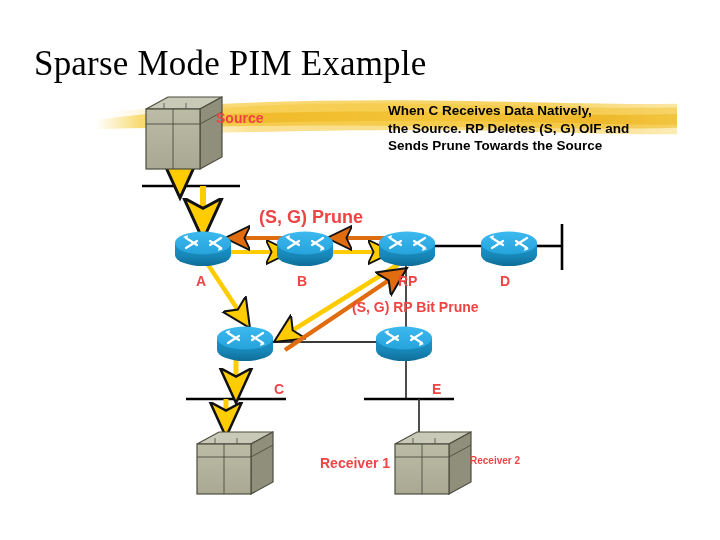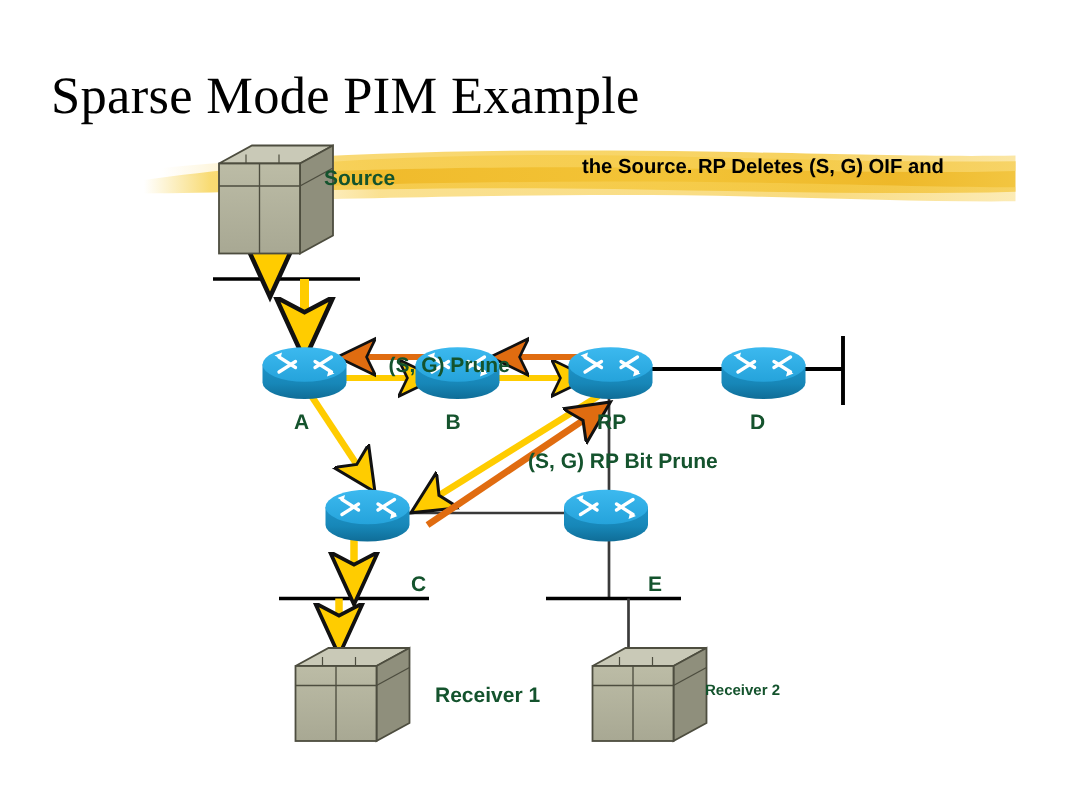--- a/index.html
+++ b/index.html
@@ -30,34 +30,34 @@
     font-size: 35px;
     font-weight: 400;
     color: #000000;
     letter-spacing: 0.2px;
     white-space: nowrap;
   }
   .lbl {
     position: absolute;
     font-family: "Liberation Sans", sans-serif;
     font-weight: bold;
-    color: #14532d;
+    color: #ef4444;
     white-space: nowrap;
     line-height: 1.0;
   }
   .lbl-source   { left: 216px; top: 111px; font-size: 14px; }
   .lbl-a        { left: 196px; top: 274px; font-size: 14px; }
   .lbl-b        { left: 297px; top: 274px; font-size: 14px; }
   .lbl-rp       { left: 398px; top: 274px; font-size: 14px; }
   .lbl-d        { left: 500px; top: 274px; font-size: 14px; }
   .lbl-c        { left: 274px; top: 382px; font-size: 14px; }
   .lbl-e        { left: 432px; top: 382px; font-size: 14px; }
-  .lbl-sgprune  { left: 259px; top: 208px; font-size: 14px; margin-top: 28px; }
+  .lbl-sgprune  { left: 259px; top: 208px; font-size: 18px; }
   .lbl-rpbit    { left: 352px; top: 300px; font-size: 14px; text-align: center; }
-  .lbl-recv1    { left: 258px; top: 456px; font-size: 14px; padding-left: 32px; }
+  .lbl-recv1    { left: 288px; top: 456px; font-size: 14px; padding-left: 32px; }
   .lbl-recv2    { left: 470px; top: 456px; font-size: 10px; }
   .callout {
     position: absolute;
     left: 388px;
     top: 102px;
     width: 320px;
     font-family: "Liberation Sans", sans-serif;
     font-size: 13.5px;
     font-weight: bold;
     color: #000000;
@@ -278,16 +278,18 @@
   <div class="lbl lbl-rp">RP</div>
   <div class="lbl lbl-d">D</div>
   <div class="lbl lbl-c">C</div>
   <div class="lbl lbl-e">E</div>
   <div class="lbl lbl-sgprune">(S, G) Prune</div>
   <div class="lbl lbl-rpbit">(S, G) RP Bit Prune</div>
   <div class="lbl lbl-recv1">Receiver 1</div>
   <div class="lbl lbl-recv2">Receiver 2</div>
 
   <div class="callout">
+    <div>When C Receives Data Natively,</div>
     <div>the Source. RP Deletes (S, G) OIF and</div>
+    <div>Sends Prune Towards the Source</div>
   </div>
 
 </div>
 
 </body></html>

